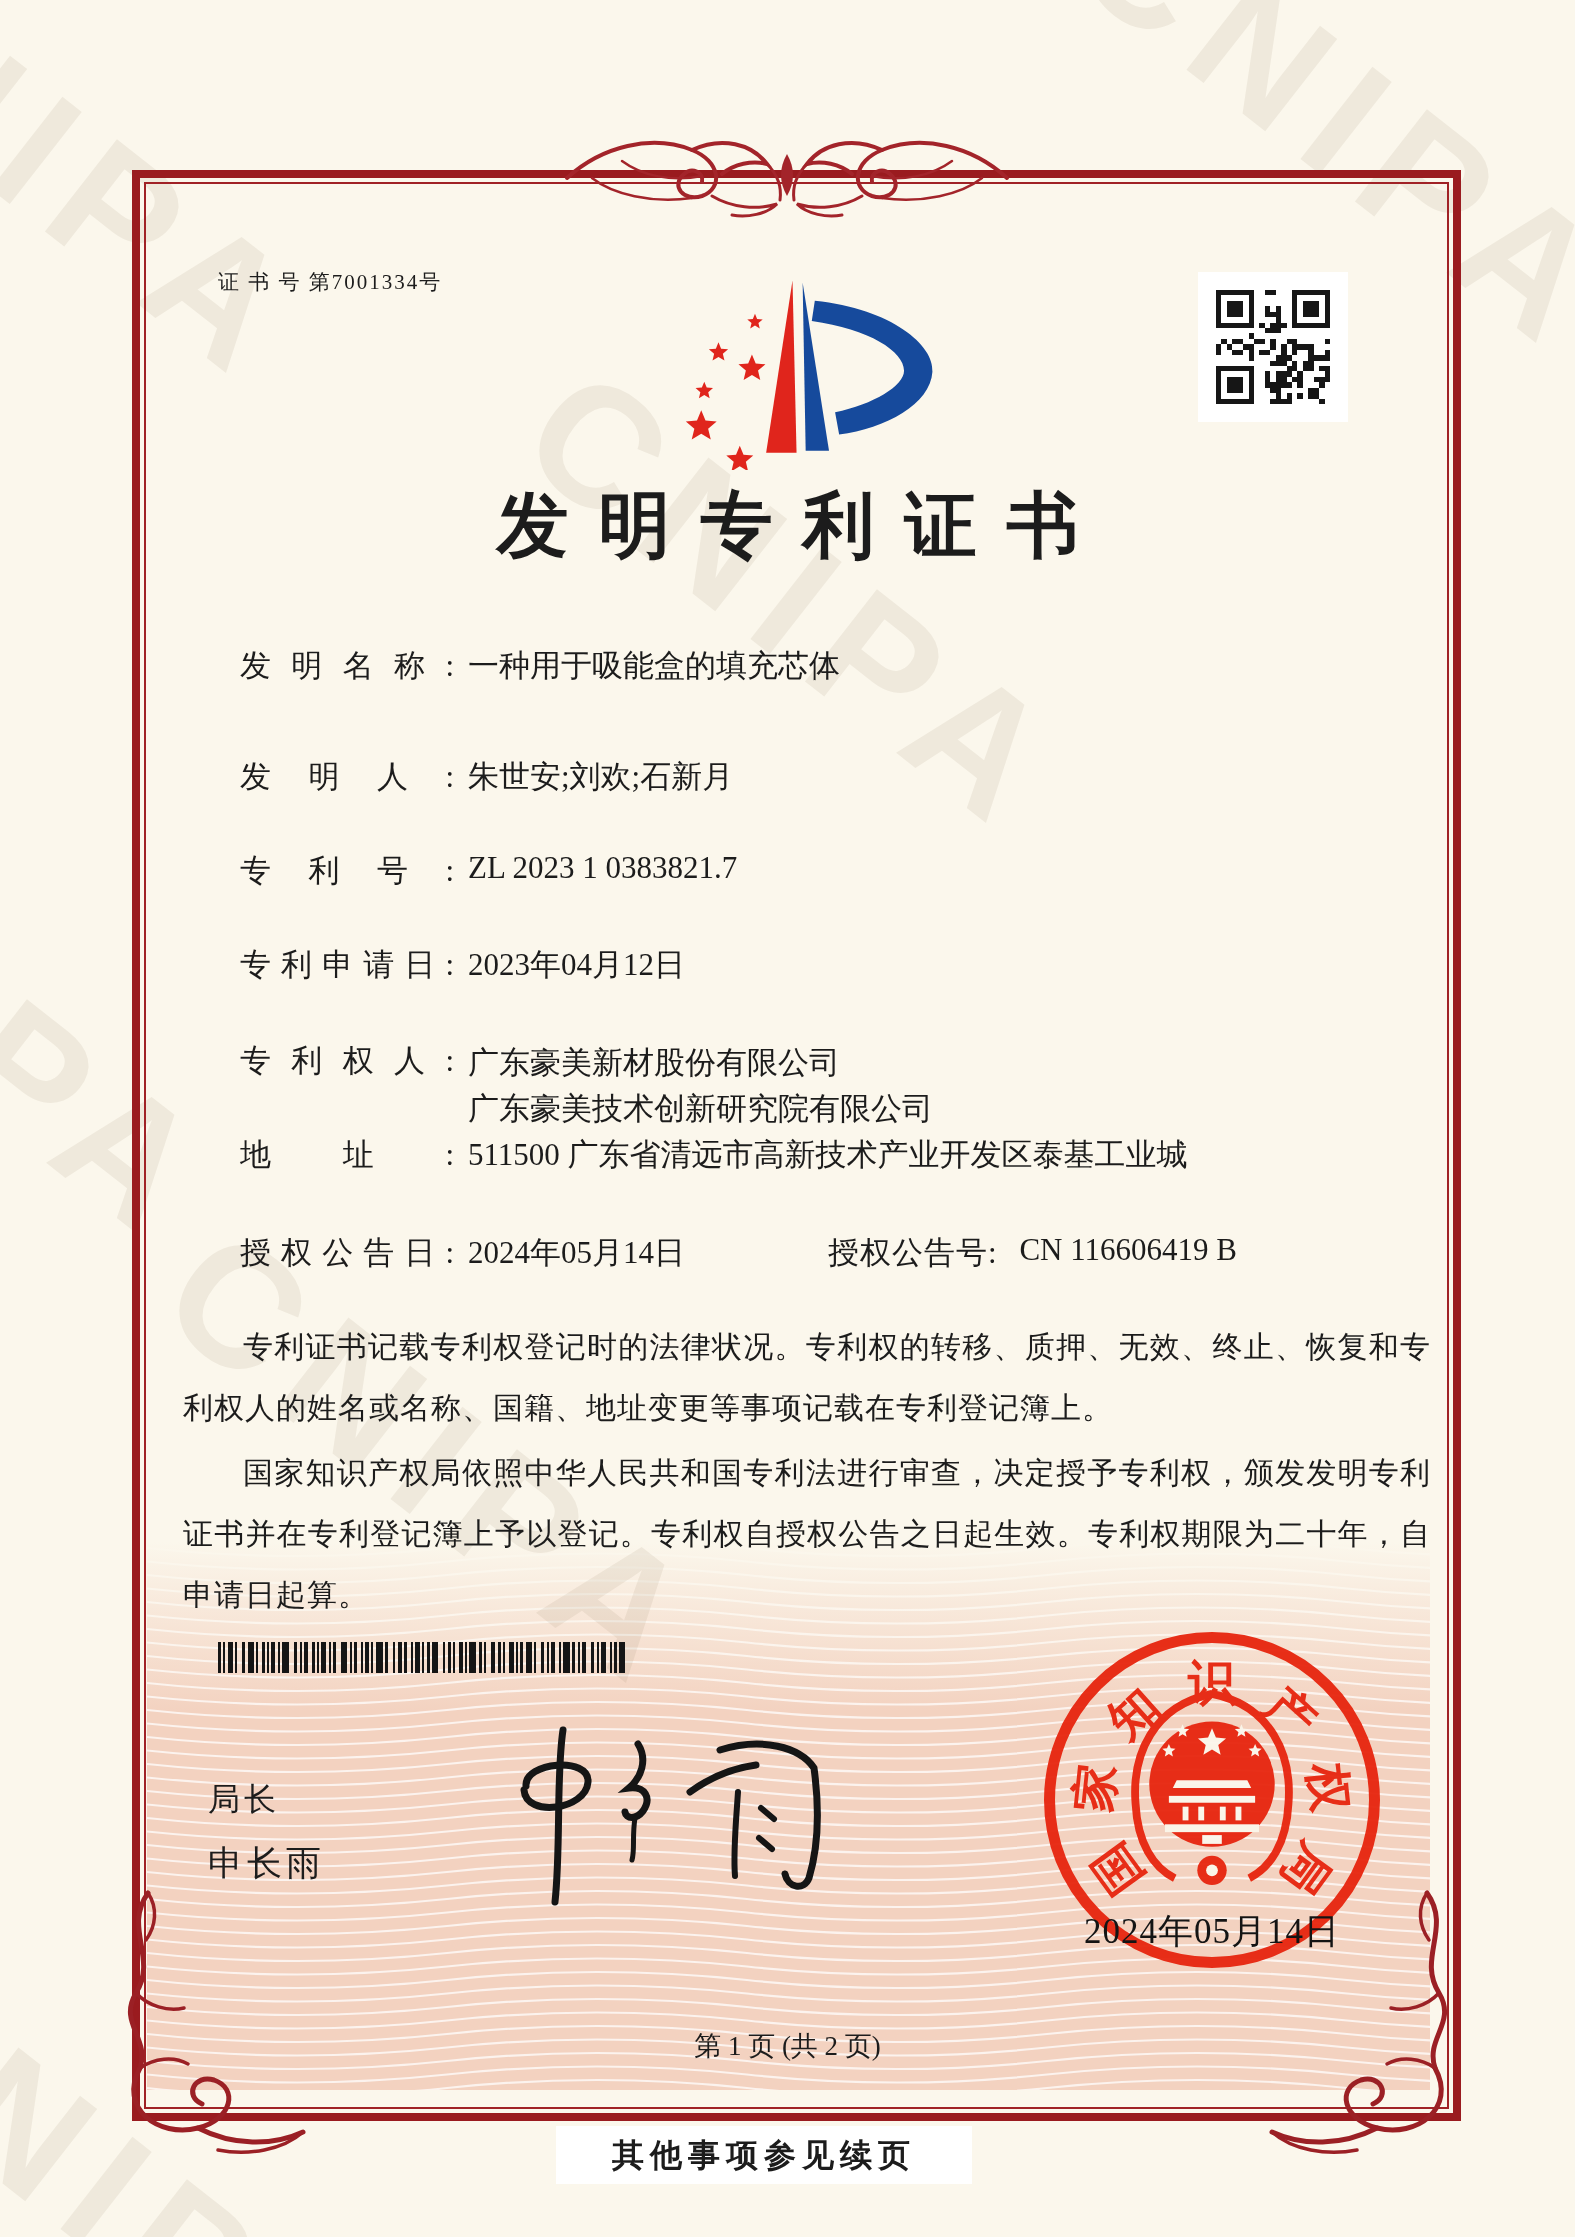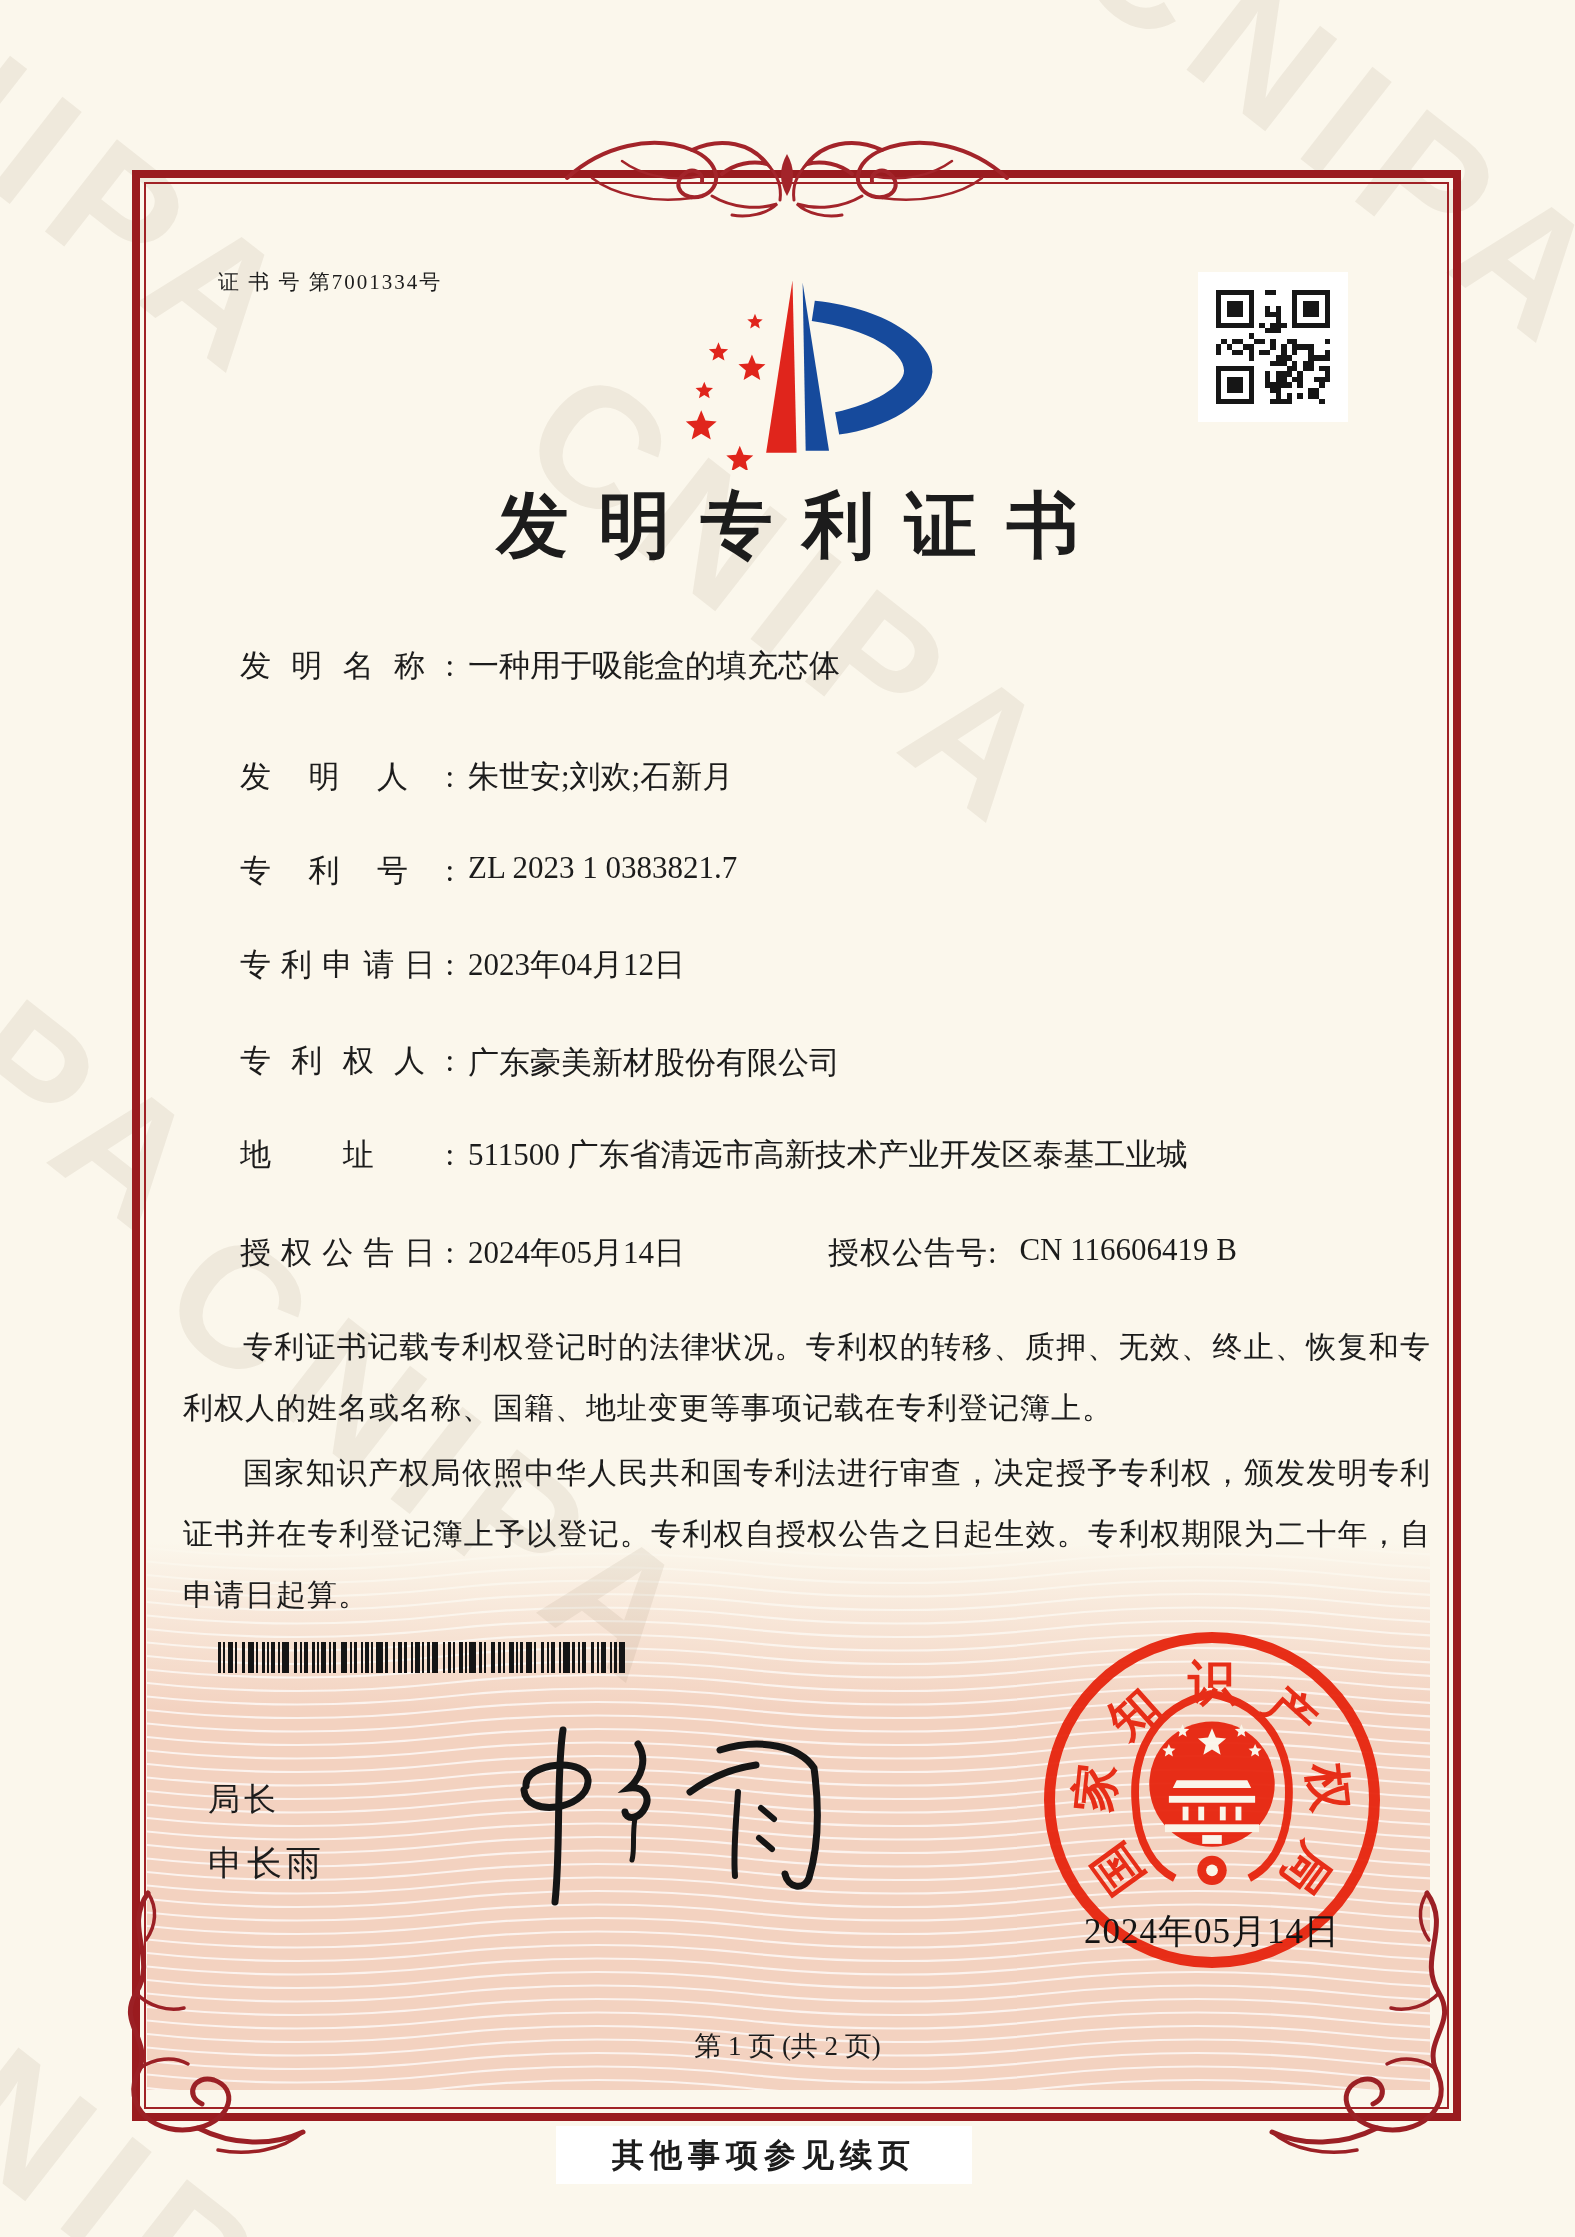--- a/index.html
+++ b/index.html
@@ -258,21 +258,21 @@
   <div class="frow" style="top:756px;">
     <span class="flabel">发明人:</span><span class="fval">朱世安;刘欢;石新月</span>
   </div>
   <div class="frow" style="top:850px;">
     <span class="flabel">专利号:</span><span class="fval">ZL 2023 1 0383821.7</span>
   </div>
   <div class="frow" style="top:944px;">
     <span class="flabel">专利申请日:</span><span class="fval">2023年04月12日</span>
   </div>
   <div class="frow" style="top:1040px;">
-    <span class="flabel">专利权人:</span><span class="fval fval2"><span>广东豪美新材股份有限公司</span><br></span>
+    <span class="flabel">专利权人:</span><span class="fval fval2"><span>广东豪美新材股份有限公司</span><br><span>广东豪美技术创新研究院有限公司</span></span>
   </div>
   <div class="frow" style="top:1134px;">
     <span class="flabel">地址:</span><span class="fval">511500 广东省清远市高新技术产业开发区泰基工业城</span>
   </div>
   <div class="frow" style="top:1232px; width:1210px;">
     <span class="flabel">授权公告日:</span><span class="fval">2024年05月14日</span>
     <span class="grant-right">
       <span class="flabel2">授权公告号:</span>
       <span class="fval">CN 116606419 B</span>
     </span>

